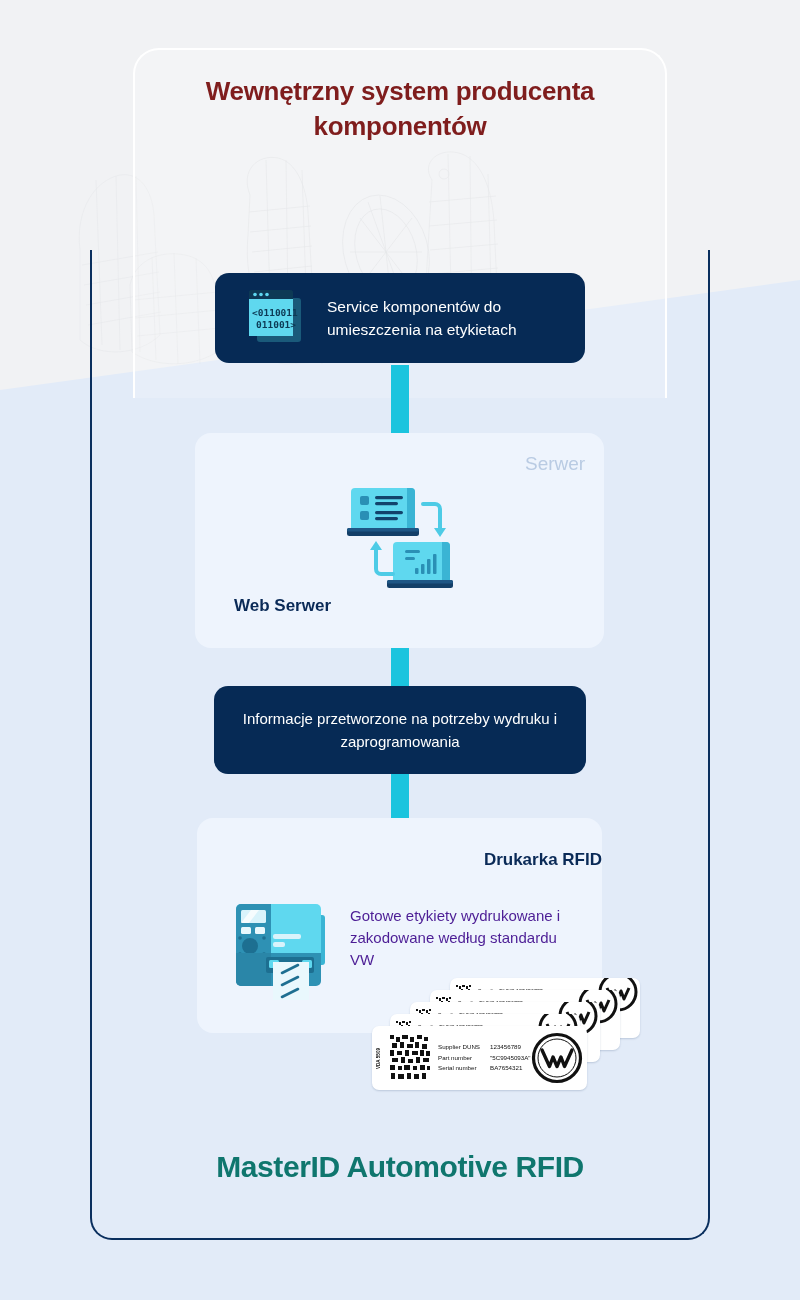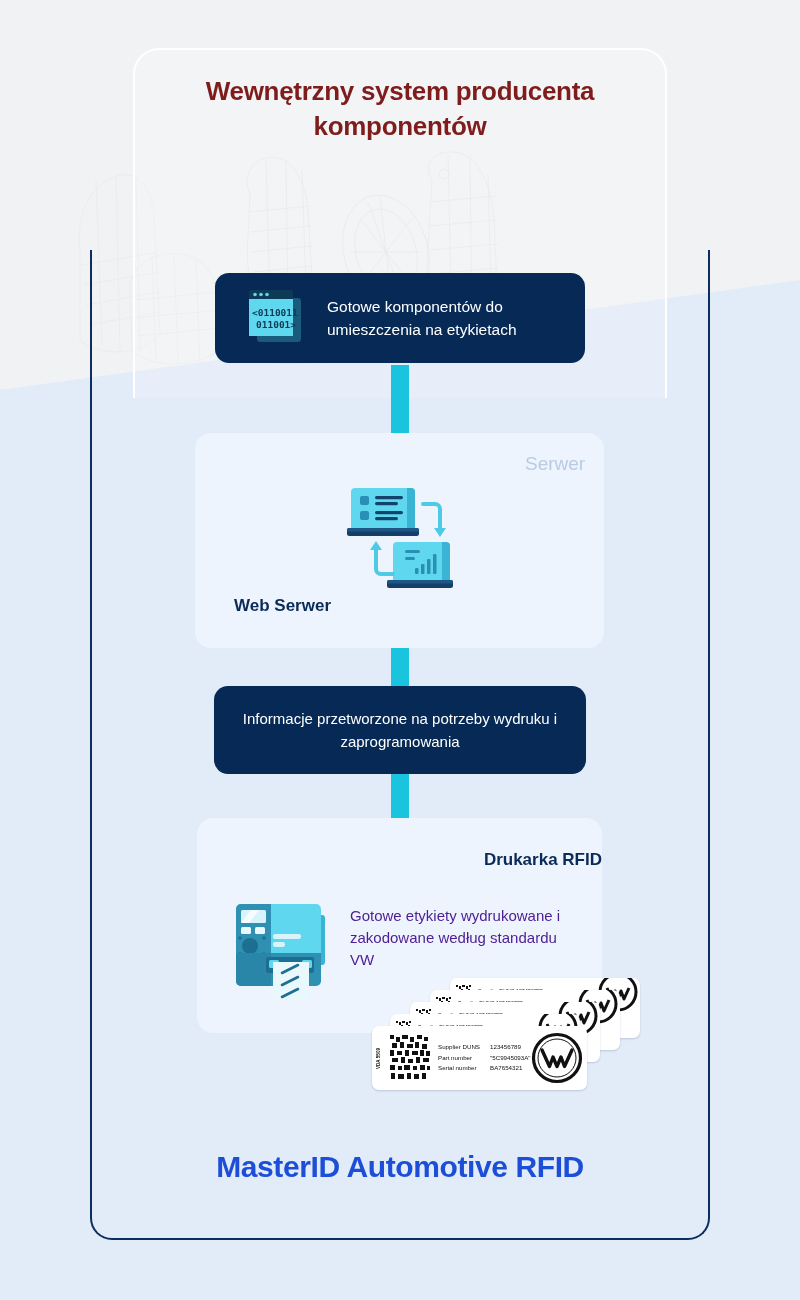--- a/index.html
+++ b/index.html
@@ -162,21 +162,21 @@
     position: absolute; display: flex; align-items: center;
     font-size: 5.2px; color: #111; white-space: nowrap;
   }
   .mini-dmx { width: 17px; height: 12px; }
   .mini-text { margin-left: 5px; letter-spacing: .1px; }
   .mini-vw { position: absolute; right: 2px; top: 2px; width: 40px; height: 40px; }
   
   .bottom-title {
     position: absolute; left: 0; top: 1150px; width: 800px;
     text-align: center;
-    font-size: 30px; font-weight: bold; color: #1d4ed8;
+    font-size: 30px; font-weight: bold; color: #0f766e;
     letter-spacing: -0.4px;
   }
 </style>
 </head>
 <body>
 
 <div id="stage">
 
   <div class="bg-top"></div>
 
@@ -235,21 +235,21 @@
       <rect x="14" y="10" width="44" height="44" rx="3" fill="#1a5a7a"></rect>
       <rect x="6" y="2" width="44" height="46" rx="3" fill="#0d3a55"></rect>
       <rect x="6" y="2" width="44" height="9" rx="3" fill="#0d3a55"></rect>
       <circle cx="12" cy="6.5" r="1.8" fill="#5fd8ef"></circle>
       <circle cx="18" cy="6.5" r="1.8" fill="#5fd8ef"></circle>
       <circle cx="24" cy="6.5" r="1.8" fill="#5fd8ef"></circle>
       <rect x="6" y="11" width="44" height="37" fill="#5fd8ef"></rect>
       <text x="9" y="28" font-family="'DejaVu Sans Mono', monospace" font-size="9.5" font-weight="bold" fill="#0d3a55">&lt;0110011</text>
       <text x="13" y="40" font-family="'DejaVu Sans Mono', monospace" font-size="9.5" font-weight="bold" fill="#0d3a55">011001&gt;</text>
     </svg>
-    <div class="card-text">Gotowe komponentów do umieszczenia na etykietach</div>
+    <div class="card-text">Service komponentów do umieszczenia na etykietach</div>
   </div>
 
   <div class="arrow" id="arrow-1">
     <div class="shaft"></div>
     <div class="head"></div>
   </div>
 
   <div class="panel" id="panel-server"></div>
   <div class="panel-corner-label" style="left:505px; top:453px; right:auto;">Serwer</div>
 

